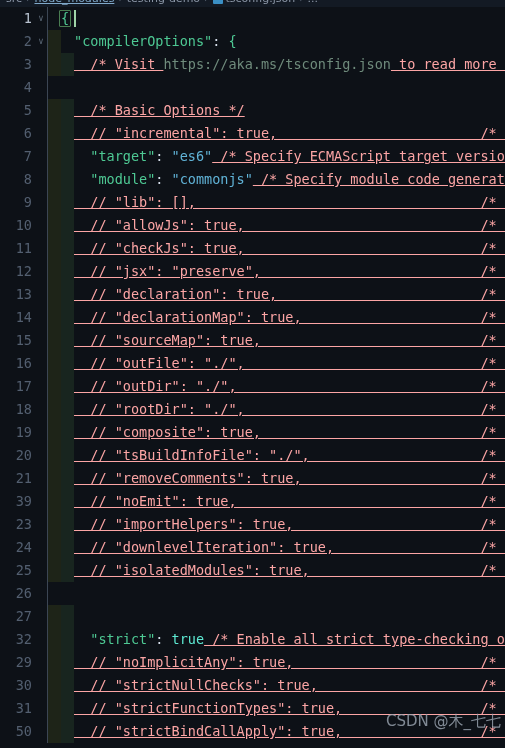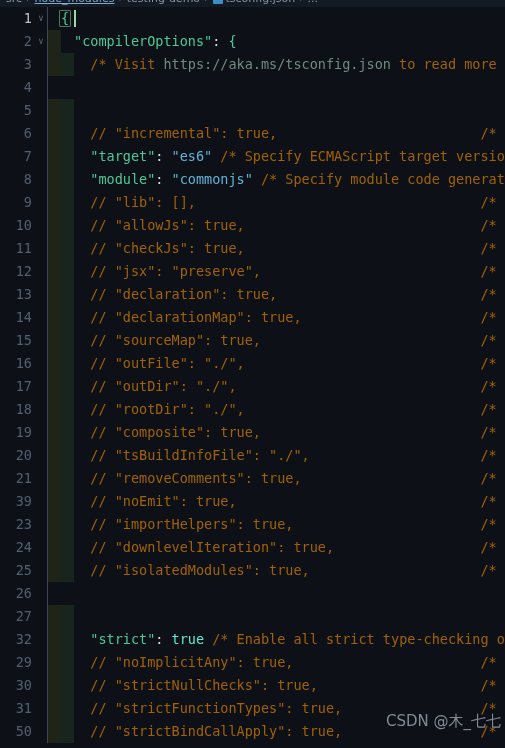--- a/index.html
+++ b/index.html
@@ -123,21 +123,21 @@
     white-space: pre;
   }
   .code.i1 { left: 74px; }
   .code.i2 { left: 74px; }
 
   
   .tk-punc   { color: #d6deeb; }
   .tk-key    { color: #4ec994; }
   .tk-str    { color: #61b4d8; }
   .tk-bool   { color: #5eead4; }
-  .tk-com    { color: #a16207; }
+  .tk-com    { color: #fca5a5; text-decoration: underline; }
   .tk-url    { color: #6f8b7c; }
 
   .bracket-box {
     display: inline-block;
     border: 1px solid #4a7d52;
     border-radius: 1px;
     line-height: 15px;
     padding: 0 1px;
     margin: 0 -2px;
     color: #4ec994;
@@ -181,21 +181,21 @@
     <span class="crumb">tsconfig.json</span>
     <span class="crumb-sep">›</span>
     <span class="crumb">...</span>
   </div>
 
   <div class="editor" id="editor">
       <div class="line active"><div class="gutter-num">1</div><div class="fold">∨</div><div class="band-sep"></div><div class="band-mod"></div><div class="band-ind"></div><div class="code"><span class="bracket-box">{</span></div><div class="cursor"></div></div>
       <div class="line"><div class="gutter-num">2</div><div class="fold">∨</div><div class="band-sep"></div><div class="band-mod on"></div><div class="band-ind"></div><div class="code i1"><span class="tk-key">"compilerOptions"</span><span class="tk-punc">: </span><span class="tk-key">{</span></div></div>
       <div class="line"><div class="gutter-num">3</div><div class="band-sep"></div><div class="band-mod on"></div><div class="band-ind on"></div><div class="code i2"><span class="tk-com">  /* Visit </span><span class="tk-url">https://aka.ms/tsconfig.json</span><span class="tk-com"> to read more about</span></div></div>
       <div class="line"><div class="gutter-num">4</div><div class="band-sep"></div><div class="band-mod"></div><div class="band-ind"></div><div class="code"></div></div>
-      <div class="line"><div class="gutter-num">5</div><div class="band-sep"></div><div class="band-mod on"></div><div class="band-ind on"></div></div>
+      <div class="line"><div class="gutter-num">5</div><div class="band-sep"></div><div class="band-mod on"></div><div class="band-ind on"></div><div class="code i2"><span class="tk-com">  /* Basic Options */</span></div></div>
       <div class="line"><div class="gutter-num">6</div><div class="band-sep"></div><div class="band-mod on"></div><div class="band-ind on"></div><div class="code i2"><span class="tk-com">  // "incremental": true,                         /* Enabl</span></div></div>
       <div class="line"><div class="gutter-num">7</div><div class="band-sep"></div><div class="band-mod on"></div><div class="band-ind on"></div><div class="code i2"><span class="tk-key">  "target"</span><span class="tk-punc">: </span><span class="tk-str">"es6"</span><span class="tk-com"> /* Specify ECMAScript target version: 'E</span></div></div>
       <div class="line"><div class="gutter-num">8</div><div class="band-sep"></div><div class="band-mod on"></div><div class="band-ind on"></div><div class="code i2"><span class="tk-key">  "module"</span><span class="tk-punc">: </span><span class="tk-str">"commonjs"</span><span class="tk-com"> /* Specify module code generation:</span></div></div>
       <div class="line"><div class="gutter-num">9</div><div class="band-sep"></div><div class="band-mod on"></div><div class="band-ind on"></div><div class="code i2"><span class="tk-com">  // "lib": [],                                   /* Speci</span></div></div>
       <div class="line"><div class="gutter-num">10</div><div class="band-sep"></div><div class="band-mod on"></div><div class="band-ind on"></div><div class="code i2"><span class="tk-com">  // "allowJs": true,                             /* Allow</span></div></div>
       <div class="line"><div class="gutter-num">11</div><div class="band-sep"></div><div class="band-mod on"></div><div class="band-ind on"></div><div class="code i2"><span class="tk-com">  // "checkJs": true,                             /* Repor</span></div></div>
       <div class="line"><div class="gutter-num">12</div><div class="band-sep"></div><div class="band-mod on"></div><div class="band-ind on"></div><div class="code i2"><span class="tk-com">  // "jsx": "preserve",                           /* Speci</span></div></div>
       <div class="line"><div class="gutter-num">13</div><div class="band-sep"></div><div class="band-mod on"></div><div class="band-ind on"></div><div class="code i2"><span class="tk-com">  // "declaration": true,                         /* Gener</span></div></div>
       <div class="line"><div class="gutter-num">14</div><div class="band-sep"></div><div class="band-mod on"></div><div class="band-ind on"></div><div class="code i2"><span class="tk-com">  // "declarationMap": true,                      /* Gener</span></div></div>
       <div class="line"><div class="gutter-num">15</div><div class="band-sep"></div><div class="band-mod on"></div><div class="band-ind on"></div><div class="code i2"><span class="tk-com">  // "sourceMap": true,                           /* Gener</span></div></div>

